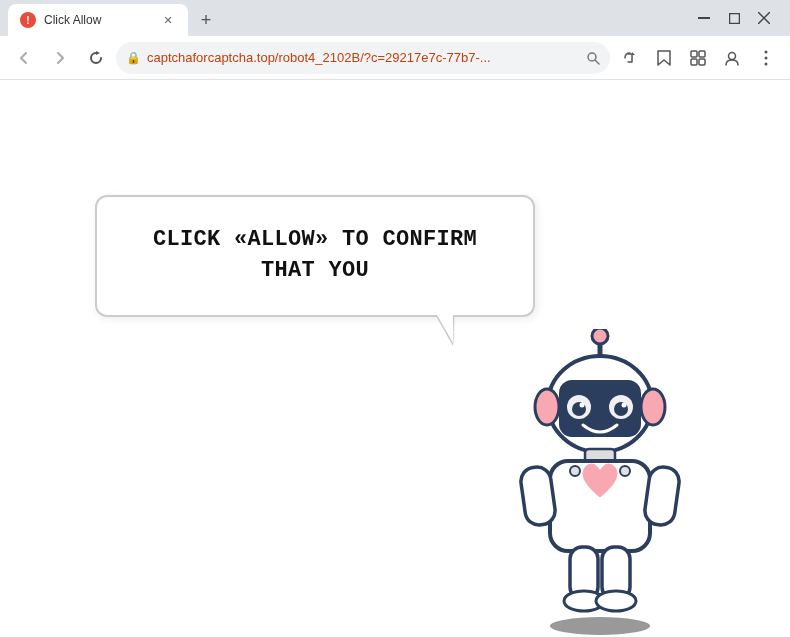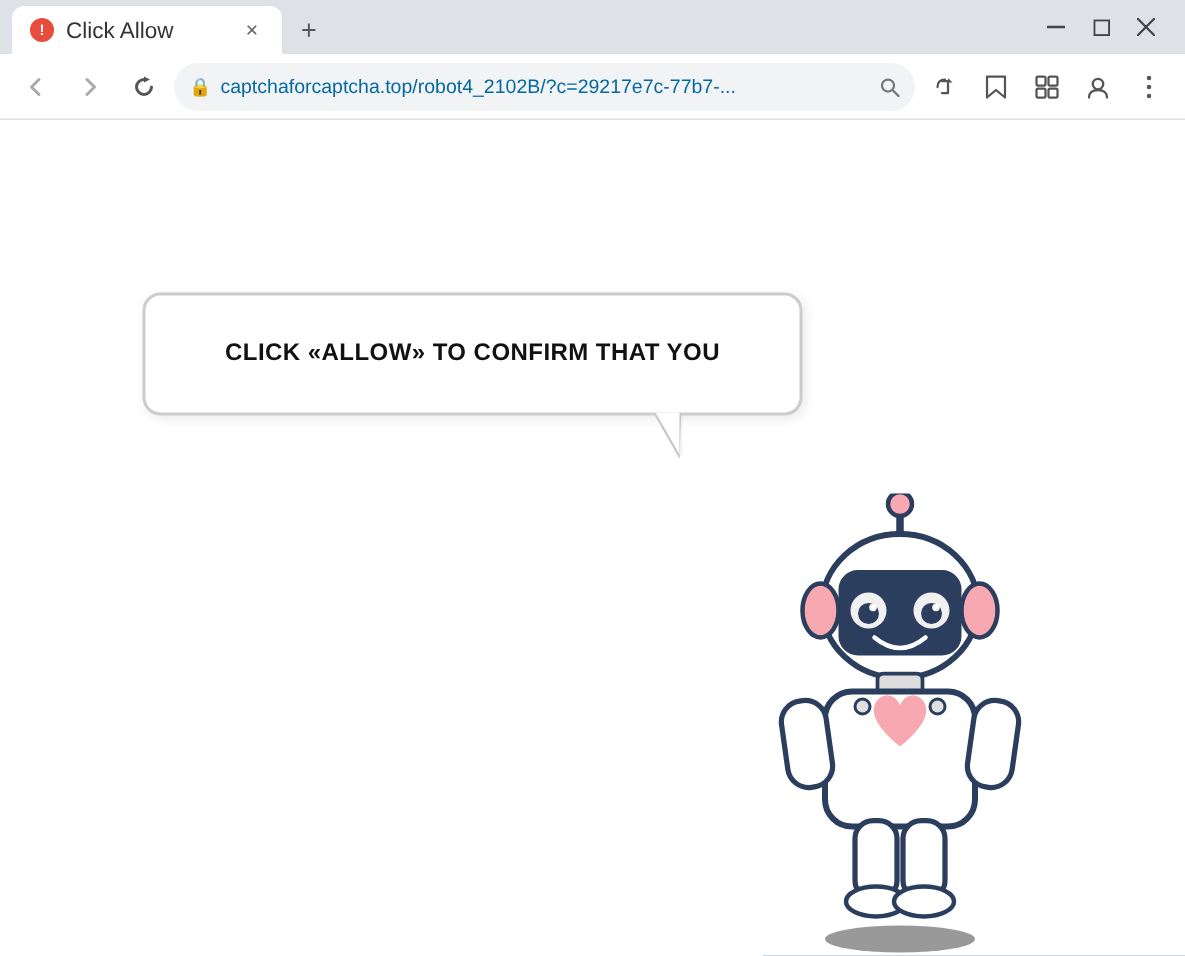--- a/index.html
+++ b/index.html
@@ -60,21 +60,21 @@
       display: flex;
       align-items: center;
       justify-content: center;
       color: white;
       font-size: 10px;
       font-weight: bold;
       flex-shrink: 0;
     }
 
     .tab-title {
-      font-size: 15px;
+      font-size: 12px;
       color: #333;
       flex: 1;
       overflow: hidden;
       white-space: nowrap;
       text-overflow: ellipsis;
     }
 
     .tab-close {
       width: 16px;
       height: 16px;
@@ -160,21 +160,21 @@
       gap: 6px;
     }
 
     .lock-icon {
       font-size: 12px;
       color: #555;
     }
 
     .url-text {
       font-size: 13px;
-      color: #0369a1;
+      color: #c2410c;
       flex: 1;
       overflow: hidden;
       white-space: nowrap;
       text-overflow: ellipsis;
     }
 
     .toolbar-right {
       display: flex;
       align-items: center;
       gap: 2px;
@@ -220,26 +220,27 @@
       bottom: -31px;
       right: 79px;
       width: 0;
       height: 0;
       border-left: 17px solid transparent;
       border-right: 1px solid transparent;
       border-top: 30px solid #ccc;
     }
 
     .bubble-text {
-      font-size: 16px;
+      font-size: 22px;
       font-weight: 900;
       color: #111;
       text-align: center;
       line-height: 1.4;
       letter-spacing: 0.3px;
+      font-family: Liberation Mono, monospace;
     }
 
     
     .robot-container {
       position: absolute;
       bottom: 0px;
       right: 80px;
       width: 220px;
       height: 310px;
     }

